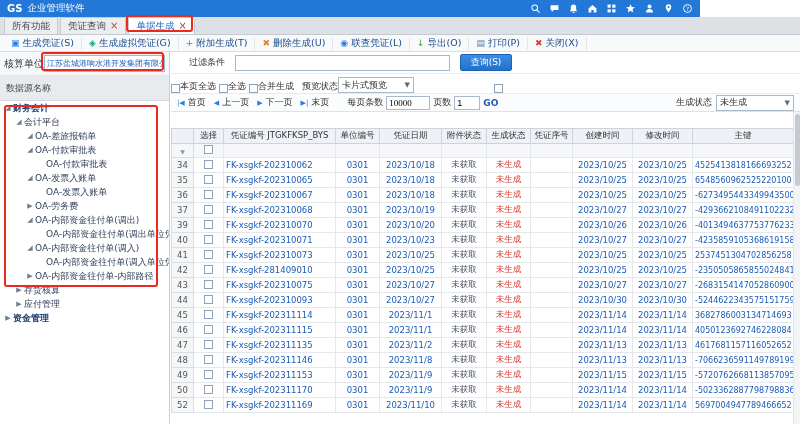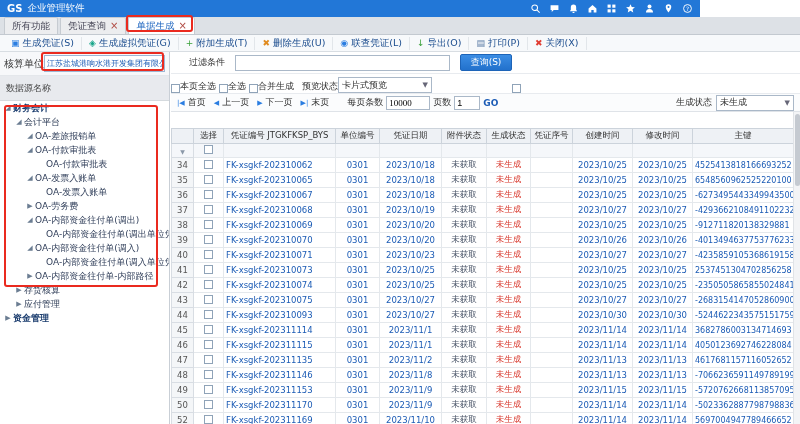--- a/index.html
+++ b/index.html
@@ -272,21 +272,21 @@
     </div>
 
     <div class="opts-row">
       <span class="cb"></span>
       <span class="olabel">本页全选</span>
       <span class="cb" style="margin-left:3px"></span>
       <span class="olabel">全选</span>
       <span class="cb" style="margin-left:3px"></span>
       <span class="olabel">合并生成</span>
       <span class="olabel" style="margin-left:8px">预览状态</span>
-      <div class="select" style="width:94px">
+      <div class="select" style="width:76px">
         <span>卡片式预览</span>
         <span class="caret">▼</span>
       </div>
       <span class="cb" style="margin-left:80px"></span>
     </div>
 
     <div class="pag-row">
       <span class="pag-item">
           <span class="pag-ic">|◀</span>
           <span>首页</span>
@@ -409,33 +409,20 @@
               <td class="c-unit">0301</td>
               <td class="c-date">2023/10/19</td>
               <td class="c-attach">未获取</td>
               <td class="c-gen">未生成</td>
               <td class="c-seq"></td>
               <td class="c-created">2023/10/27</td>
               <td class="c-modified">2023/10/27</td>
               <td class="c-key">-4293662108491102232</td>
             </tr>
             <tr>
-              <td class="rownum">38</td>
-              <td class="c-sel"><span class="cb"></span></td>
-              <td class="c-code">FK-xsgkf-202310069</td>
-              <td class="c-unit">0301</td>
-              <td class="c-date">2023/10/20</td>
-              <td class="c-attach">未获取</td>
-              <td class="c-gen">未生成</td>
-              <td class="c-seq"></td>
-              <td class="c-created">2023/10/25</td>
-              <td class="c-modified">2023/10/25</td>
-              <td class="c-key">-912711820138329881</td>
-            </tr>
-            <tr>
               <td class="rownum">39</td>
               <td class="c-sel"><span class="cb"></span></td>
               <td class="c-code">FK-xsgkf-202310070</td>
               <td class="c-unit">0301</td>
               <td class="c-date">2023/10/20</td>
               <td class="c-attach">未获取</td>
               <td class="c-gen">未生成</td>
               <td class="c-seq"></td>
               <td class="c-created">2023/10/26</td>
               <td class="c-modified">2023/10/26</td>
@@ -463,21 +450,21 @@
               <td class="c-attach">未获取</td>
               <td class="c-gen">未生成</td>
               <td class="c-seq"></td>
               <td class="c-created">2023/10/25</td>
               <td class="c-modified">2023/10/25</td>
               <td class="c-key">2537451304702856258</td>
             </tr>
             <tr>
               <td class="rownum">42</td>
               <td class="c-sel"><span class="cb"></span></td>
-              <td class="c-code">FK-xsgkf-202310074</td>
+              <td class="c-code">FK-xsgkf-281409010</td>
               <td class="c-unit">0301</td>
               <td class="c-date">2023/10/25</td>
               <td class="c-attach">未获取</td>
               <td class="c-gen">未生成</td>
               <td class="c-seq"></td>
               <td class="c-created">2023/10/25</td>
               <td class="c-modified">2023/10/25</td>
               <td class="c-key">-2350505865855024841</td>
             </tr>
             <tr>

